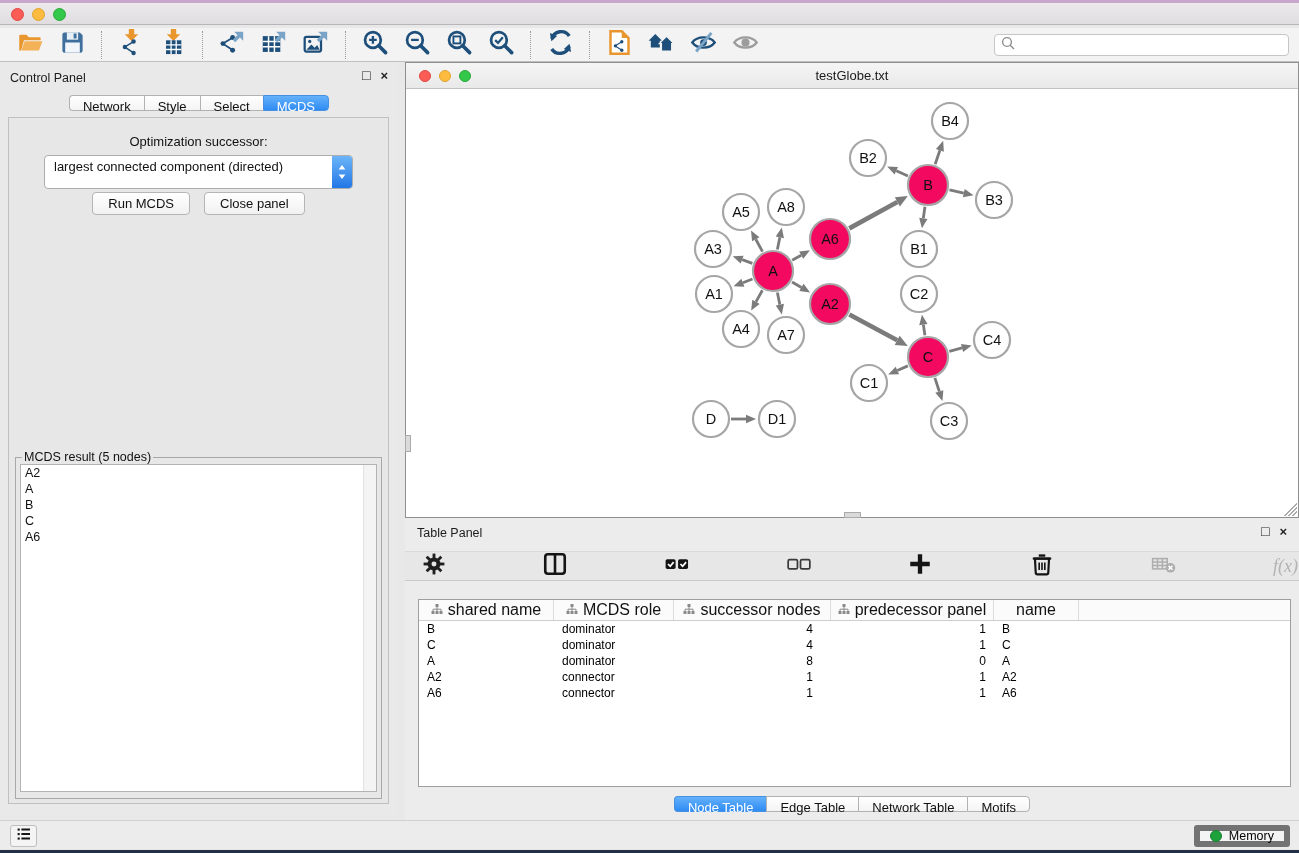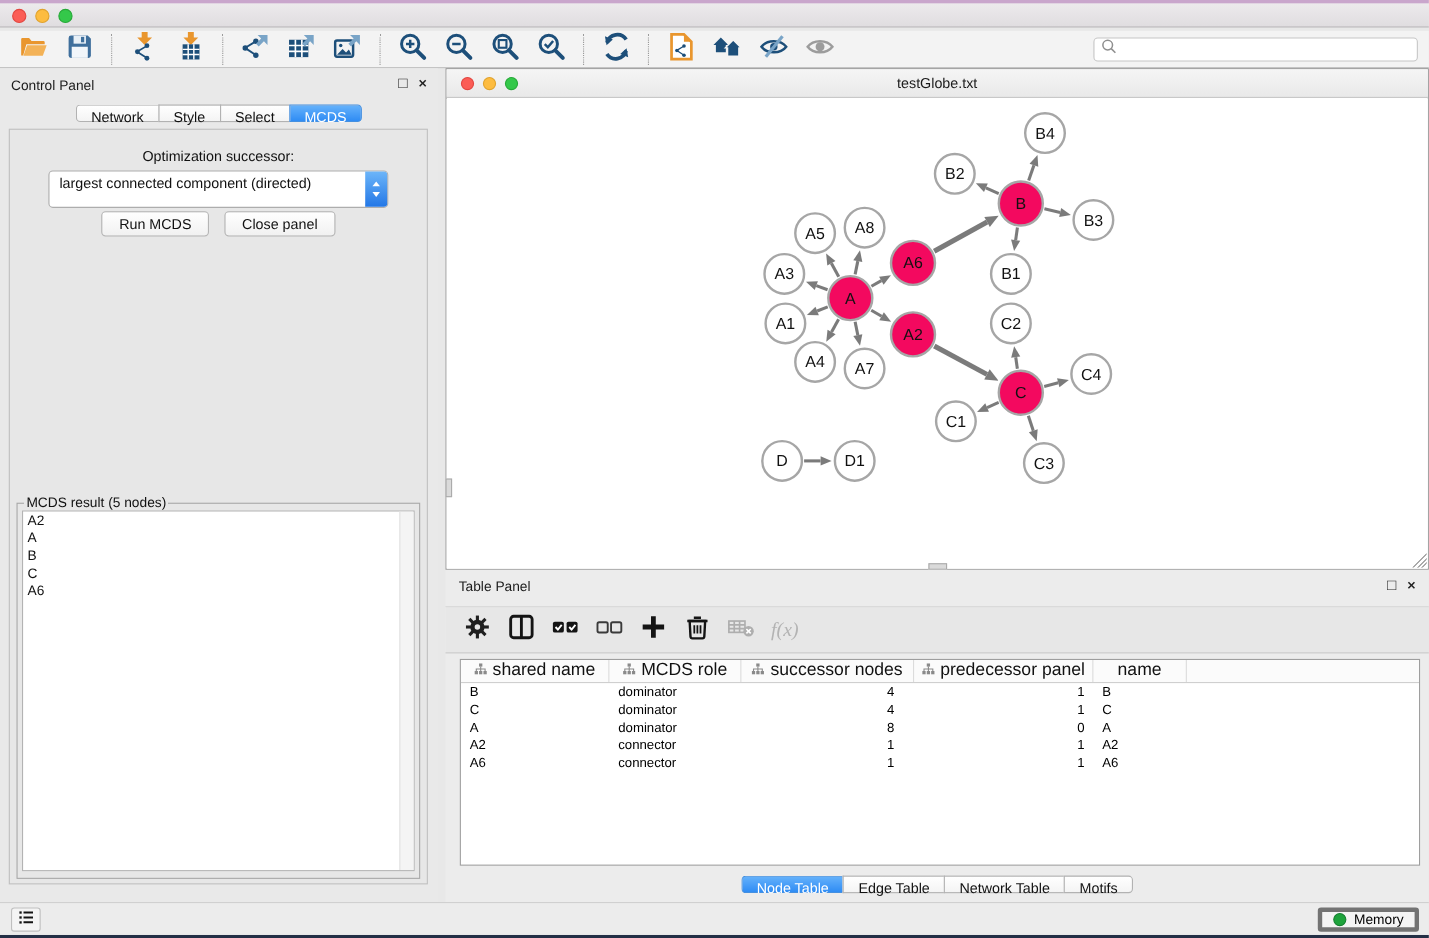--- a/index.html
+++ b/index.html
@@ -125,23 +125,23 @@
   .resize-grip { position:absolute; right:1px; bottom:1px; width:13px; height:13px;
     background:
       linear-gradient(135deg, transparent 48%, #aaa 48%, #aaa 55%, transparent 55%) ,
       linear-gradient(135deg, transparent 64%, #aaa 64%, #aaa 71%, transparent 71%),
       linear-gradient(135deg, transparent 80%, #aaa 80%, #aaa 87%, transparent 87%);
   }
   
   .table-panel { position:absolute; top:456px; left:0; right:0; bottom:0; background:#ececec; }
   .tp-title { position:absolute; top:8px; left:12px; font-size:12.5px; color:#1c1c1c; }
   .tp-toolbar {
-    position:absolute; top:33px; left:0; right:0; height:43px;
+    position:absolute; top:33px; left:0; right:0; height:30px;
     background:#e7e7e7; border-top:1px solid #d9d9d9; border-bottom:1px solid #cacaca;
-    display:flex; align-items:center; gap:13px; padding-left:15px;
+    display:flex; align-items:center; gap:13px; padding-left:15px;justify-content:space-between;
   }
   .tp-btn { width:27px; height:27px; display:flex; align-items:center; justify-content:center; cursor:default; }
   .fx-text { font-family:"Liberation Serif",serif; font-style:italic; font-size:18px; color:#b3b3b3; }
   .tp-table {
     position:absolute; left:13px; right:8px; top:81px; height:188px;
     background:#fff; border:1px solid #9e9e9e; overflow:hidden;
     font-size:12px; color:#000;
   }
   .t-head { display:grid; grid-template-columns:135px 120px 157px 163px 85px 1fr;
     height:21px; background:#fbfbfb; border-bottom:1px solid #cfcfcf; }
@@ -161,21 +161,21 @@
     position:absolute; left:0; right:0; top:820px; height:29px;
     background:#ececec; border-top:1px solid #d0d0d0;
   }
   .list-btn {
     position:absolute; left:10px; top:4px; width:27px; height:22px;
     background:#f4f4f4; border:1px solid #bfbfbf; border-radius:3px;
     display:flex; align-items:center; justify-content:center;
   }
   .memory-btn {
     position:absolute; right:9px; top:4px; height:22px; padding:0 10px;
-    background:#f4f4f4; border:4px solid #737373; border-radius:3px;
+    background:#f4f4f4; border:6px solid #737373; border-radius:3px;
     display:flex; align-items:center; gap:7px; font-size:12.5px; color:#000;
   }
   .mem-dot { width:12px; height:12px; border-radius:50%; background:#1ea33c; border:1px solid #158030; }
   .desktop-strip { position:absolute; left:0; right:0; top:850px; height:3px; background:#232f45; }
 </style>
 </head>
 <body>
 
 <div class="titlebar">
   <div class="traffic">

